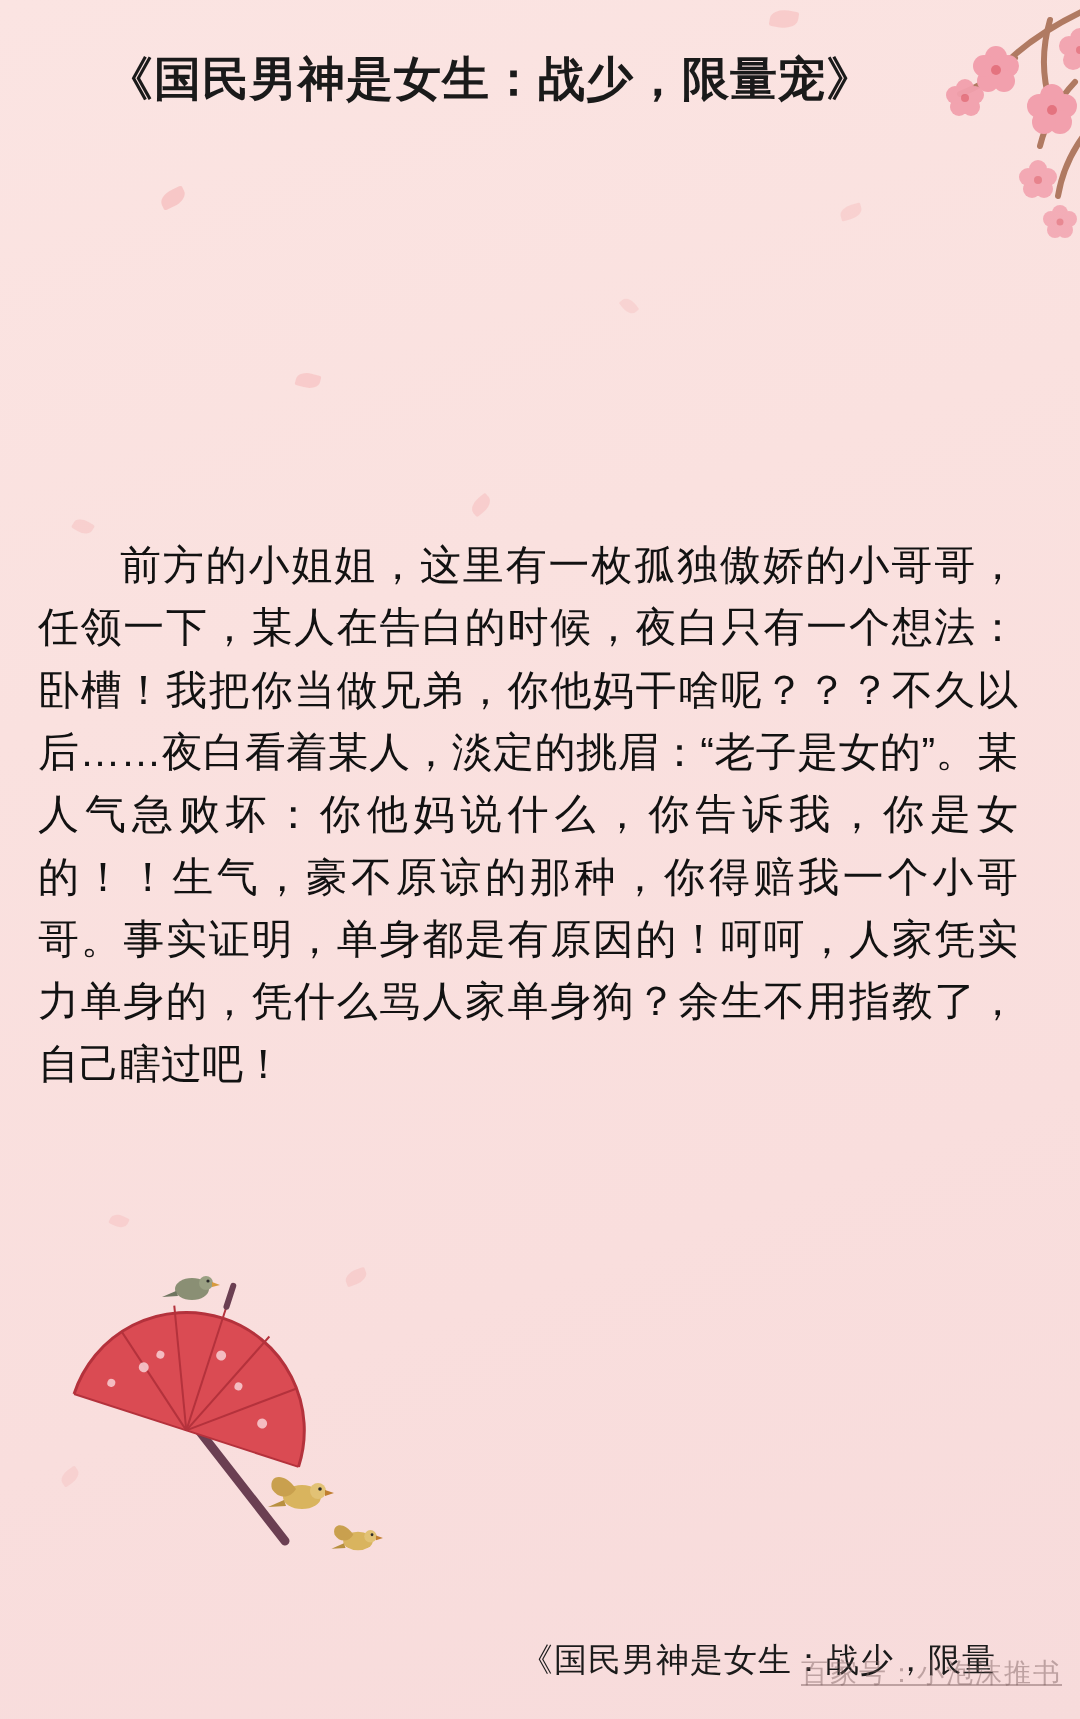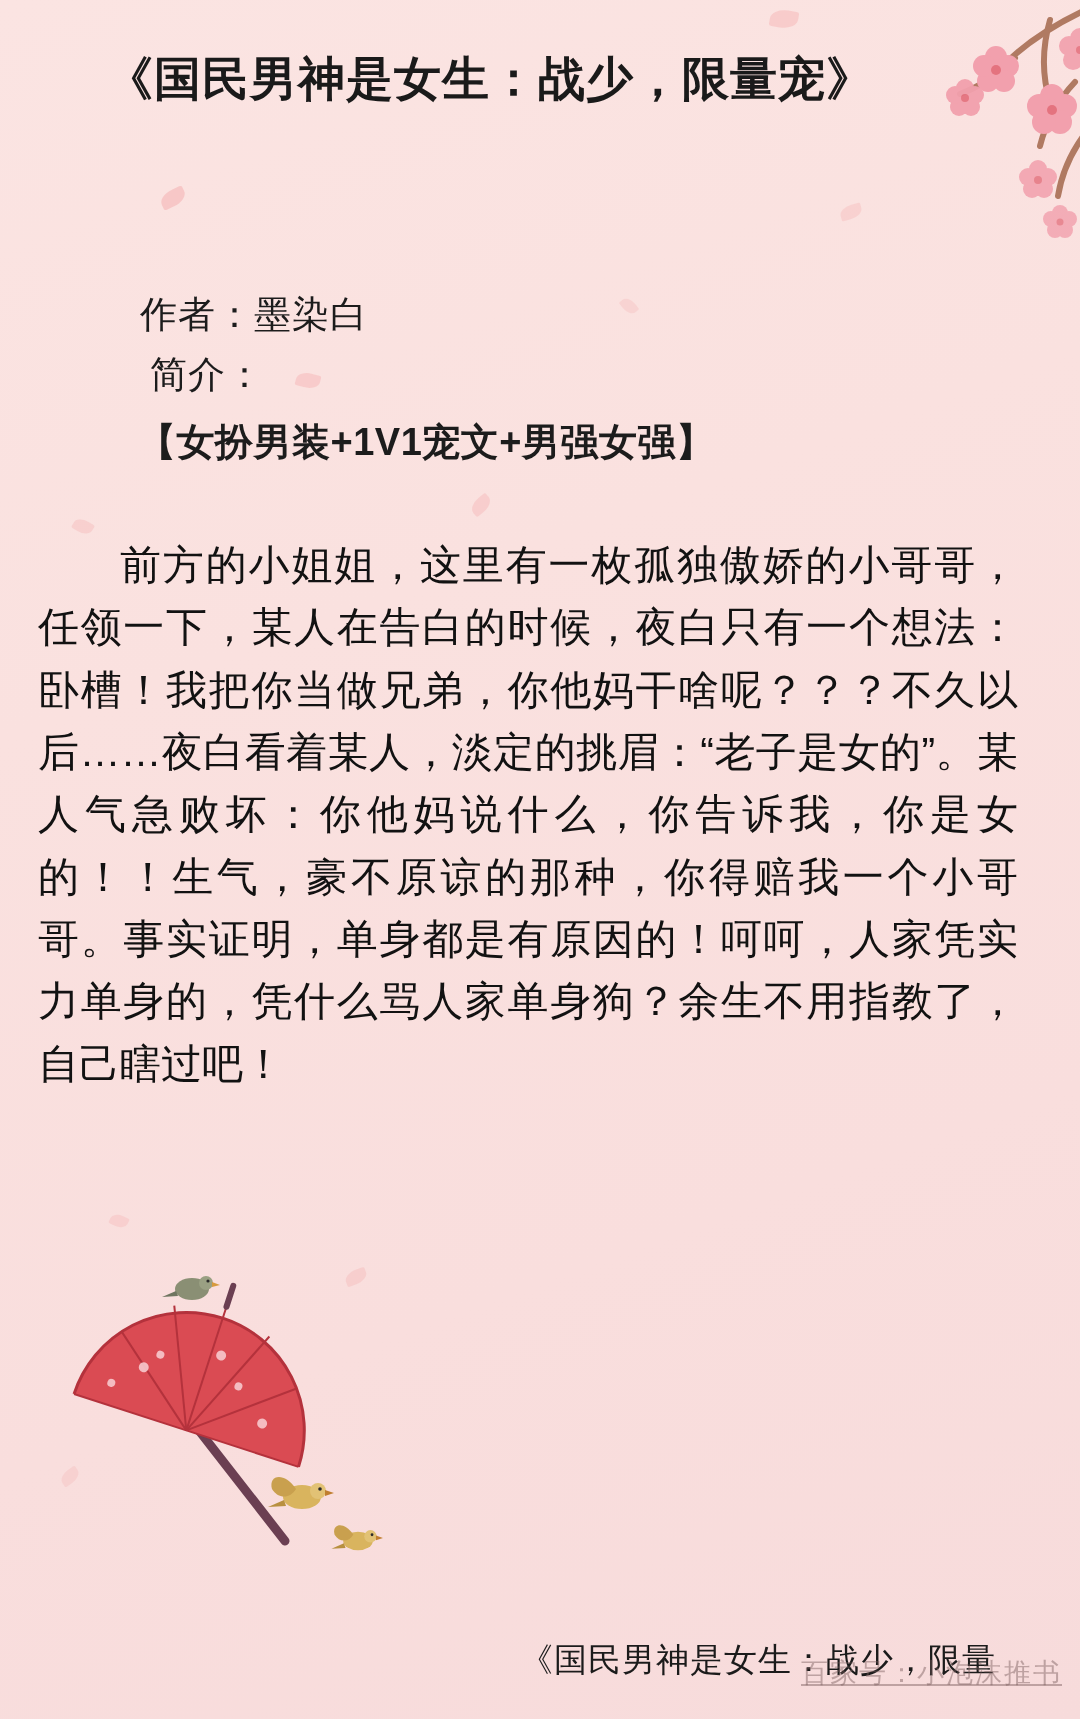--- a/index.html
+++ b/index.html
@@ -212,25 +212,20 @@
   <div class="petal" style="left:73px;  top:520px; width:20px; height:13px; transform:rotate(30deg); opacity:.5;"></div>
   <div class="petal" style="left:770px; top:10px;  width:28px; height:18px; transform:rotate(10deg); opacity:.6;"></div>
   <div class="petal" style="left:840px; top:205px; width:22px; height:14px; transform:rotate(-15deg); opacity:.45;"></div>
   <div class="petal" style="left:620px; top:300px; width:18px; height:12px; transform:rotate(50deg); opacity:.4;"></div>
   <div class="petal" style="left:345px; top:1270px; width:22px; height:14px; transform:rotate(-20deg); opacity:.5;"></div>
   <div class="petal" style="left:110px; top:1215px; width:18px; height:12px; transform:rotate(25deg); opacity:.45;"></div>
   <div class="petal" style="left:60px; top:1470px; width:20px; height:13px; transform:rotate(-35deg); opacity:.4;"></div>
 
   <div class="title">《国民男神是女生：战少，限量宠》</div>
 
-  <div class="meta">
-    <div class="meta-line">作者：墨染白</div>
-    <div class="meta-line indent">简介：</div>
-    <div class="tagline">【女扮男装+1V1宠文+男强女强】</div>
-  </div>
 
   <div class="synopsis">前方的小姐姐，这里有一枚孤独傲娇的小哥哥，任领一下，某人在告白的时候，夜白只有一个想法：卧槽！我把你当做兄弟，你他妈干啥呢？？？不久以后……夜白看着某人，淡定的挑眉：“老子是女的”。某人气急败坏：你他妈说什么，你告诉我，你是女的！！生气，豪不原谅的那种，你得赔我一个小哥哥。事实证明，单身都是有原因的！呵呵，人家凭实力单身的，凭什么骂人家单身狗？余生不用指教了，自己瞎过吧！</div>
 
   <svg class="umbrella-wrap" viewBox="0 0 380 300">
 
     <path d="M150 150 L245 272" stroke="#6b3f52" stroke-width="9" stroke-linecap="round" fill="none"></path>
 
     <g transform="translate(150,150) rotate(18)">
       <path d="M-118 12 A118 118 0 0 1 118 12 Z" fill="#d4414a"></path>
       <path d="M-118 12 A118 118 0 0 1 118 12 Z" fill="#e0555c" opacity=".5"></path>

